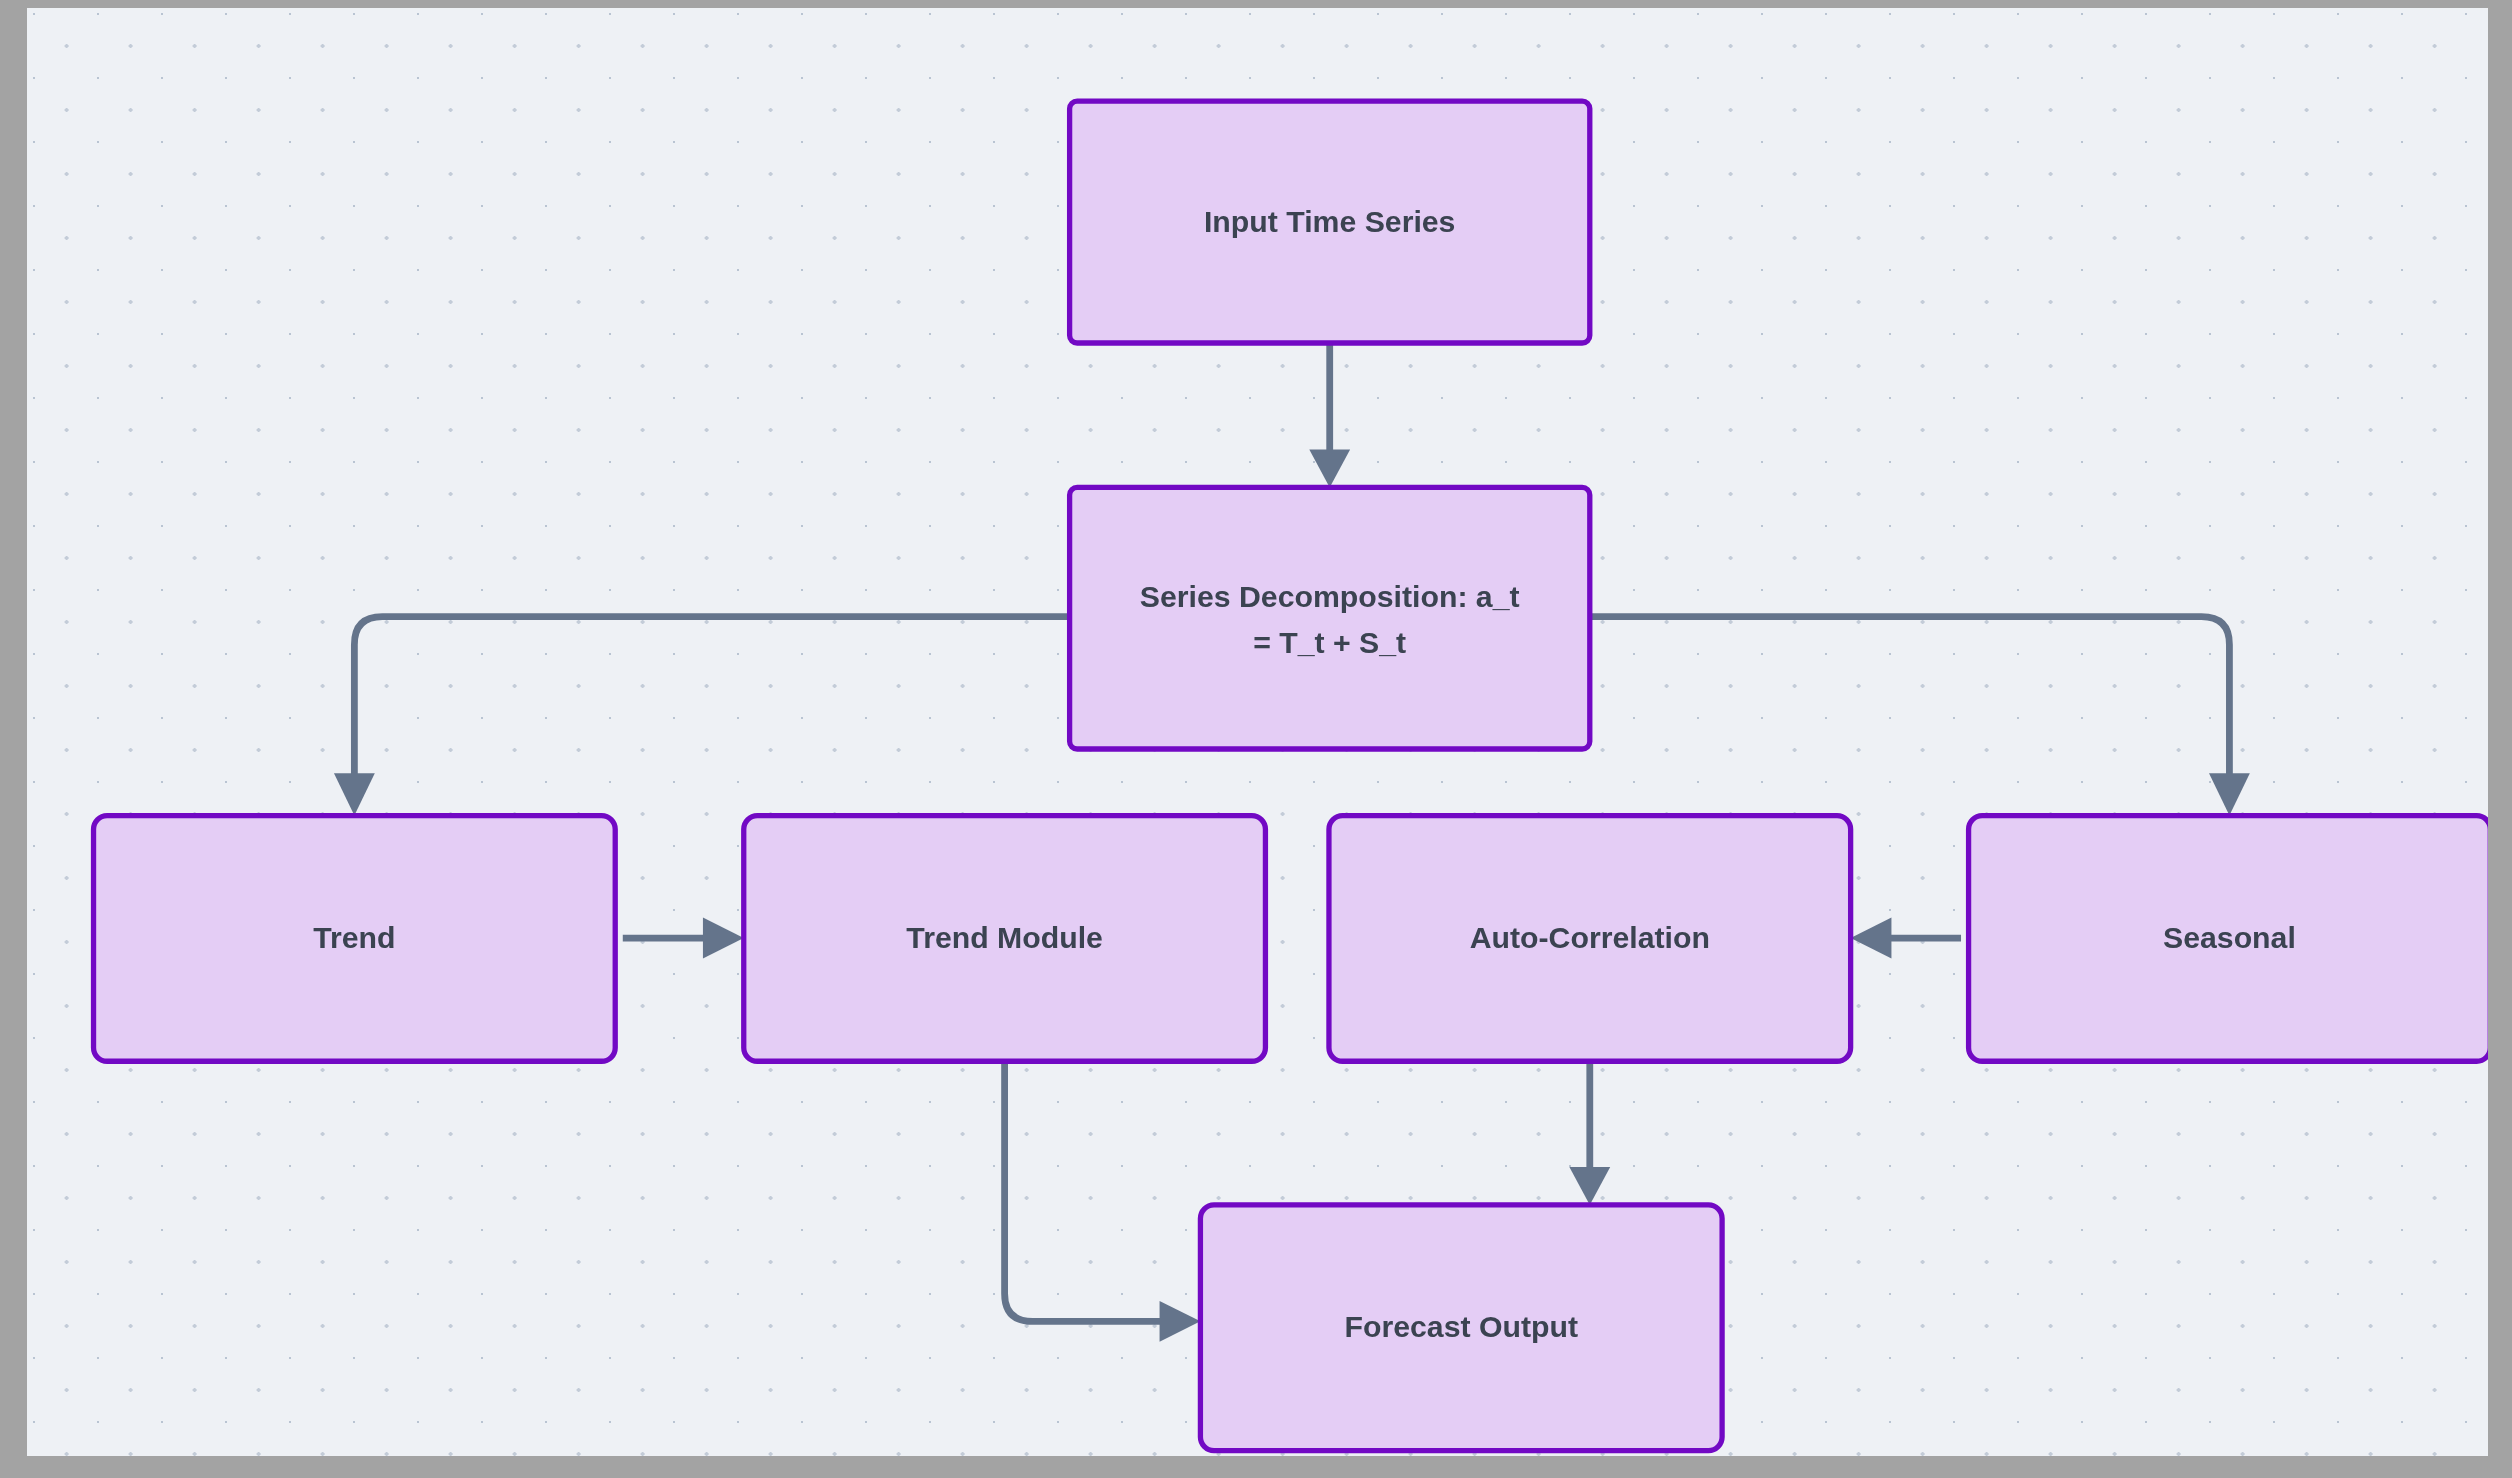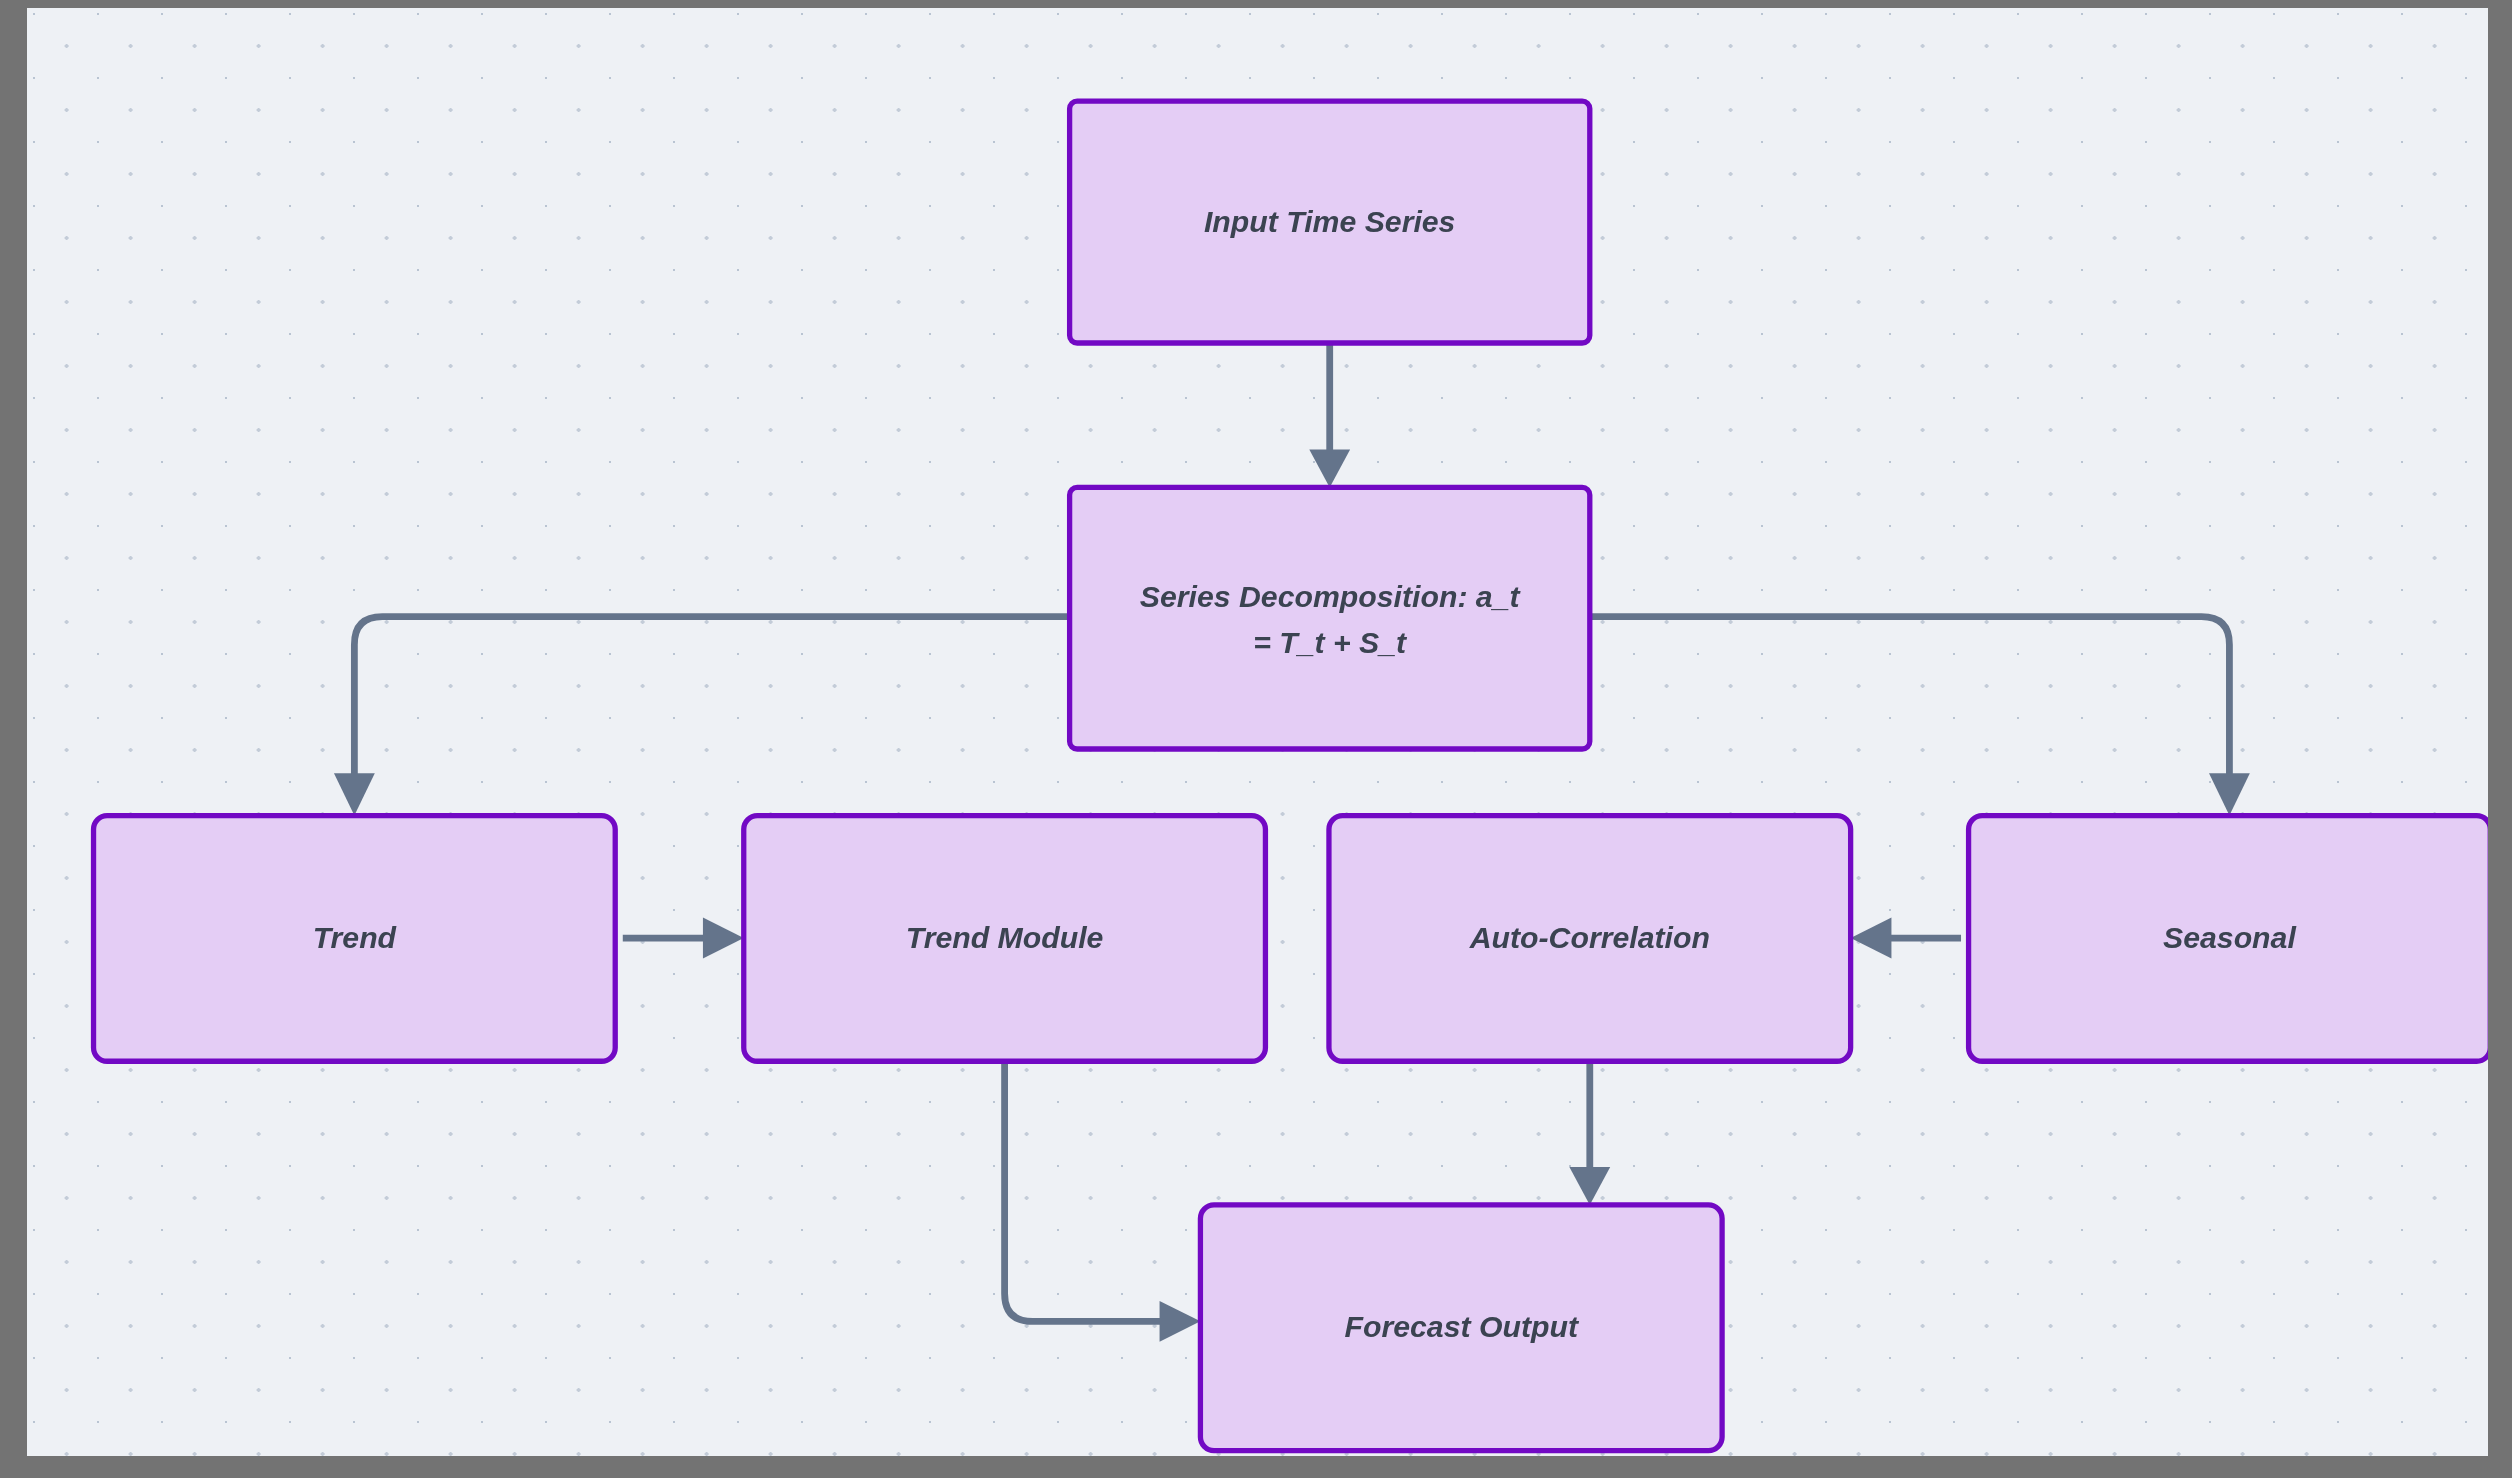--- a/index.html
+++ b/index.html
@@ -7,23 +7,22 @@
     padding: 0;
     background: #ffffff;
     width: 2512px;
     height: 1478px;
     overflow: hidden;
   }
   #app {
     position: relative;
     width: 2512px;
     height: 1478px;
-    background: #737373;
+    background: #a3a3a3;
     font-family: "Liberation Sans", sans-serif;
-    font-style: italic;
   }
   #canvas {
     position: absolute;
     left: 26.5px;
     top: 7.6px;
     width: 2461px;
     height: 1448px;
     background-color: #eef1f5;
     background-image:
       radial-gradient(circle, #c3ccd8 1.7px, rgba(0,0,0,0) 2px),

